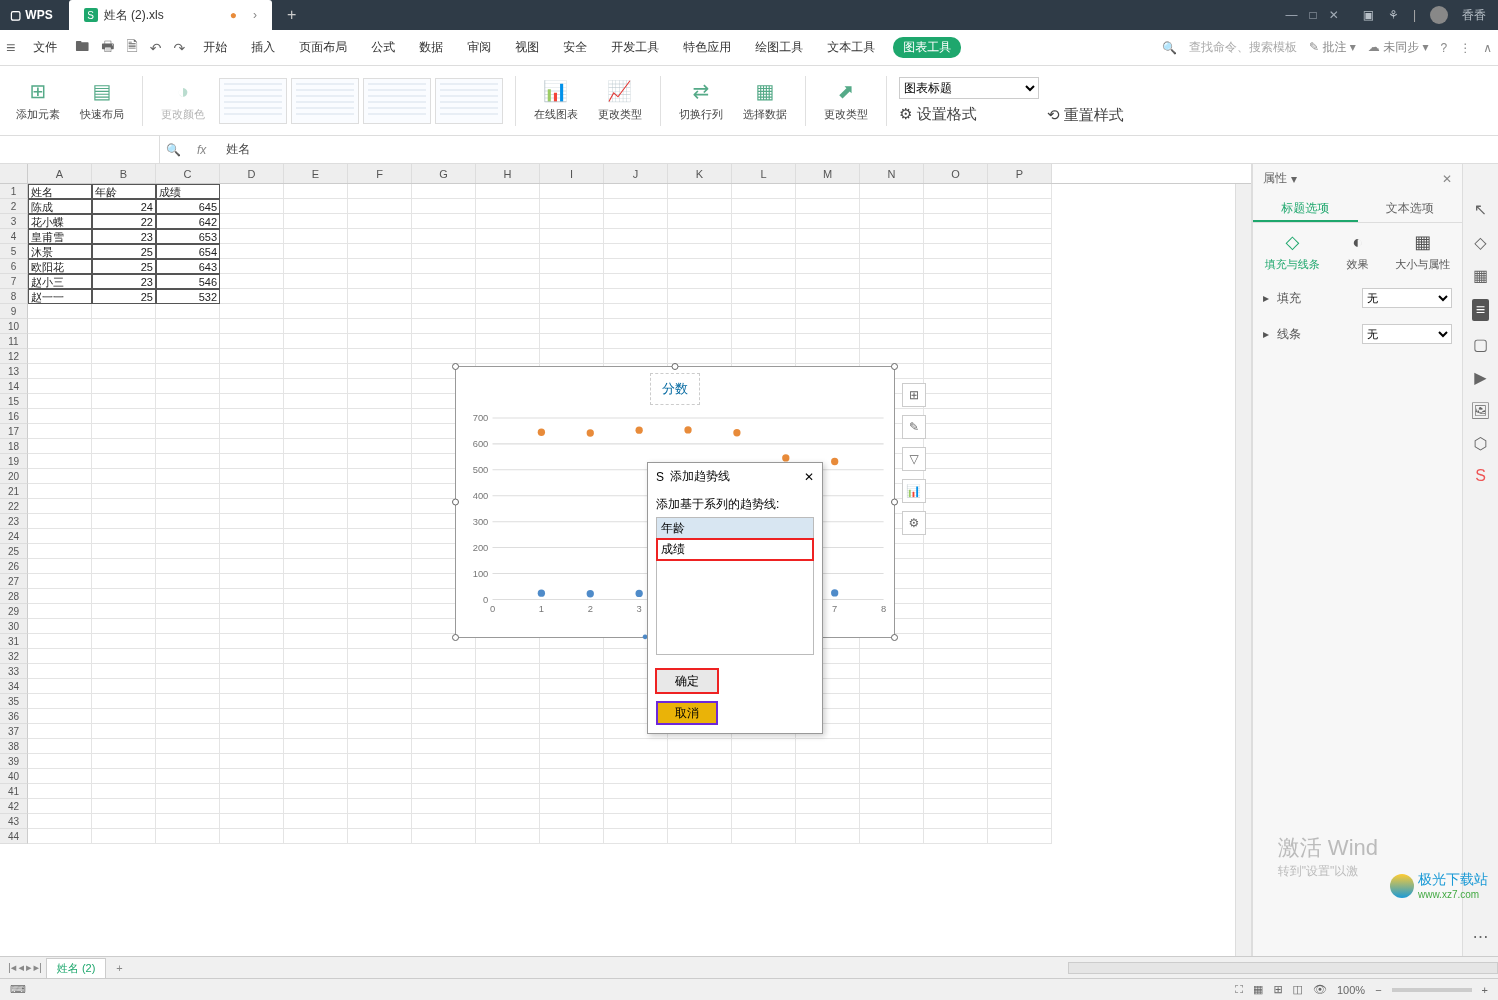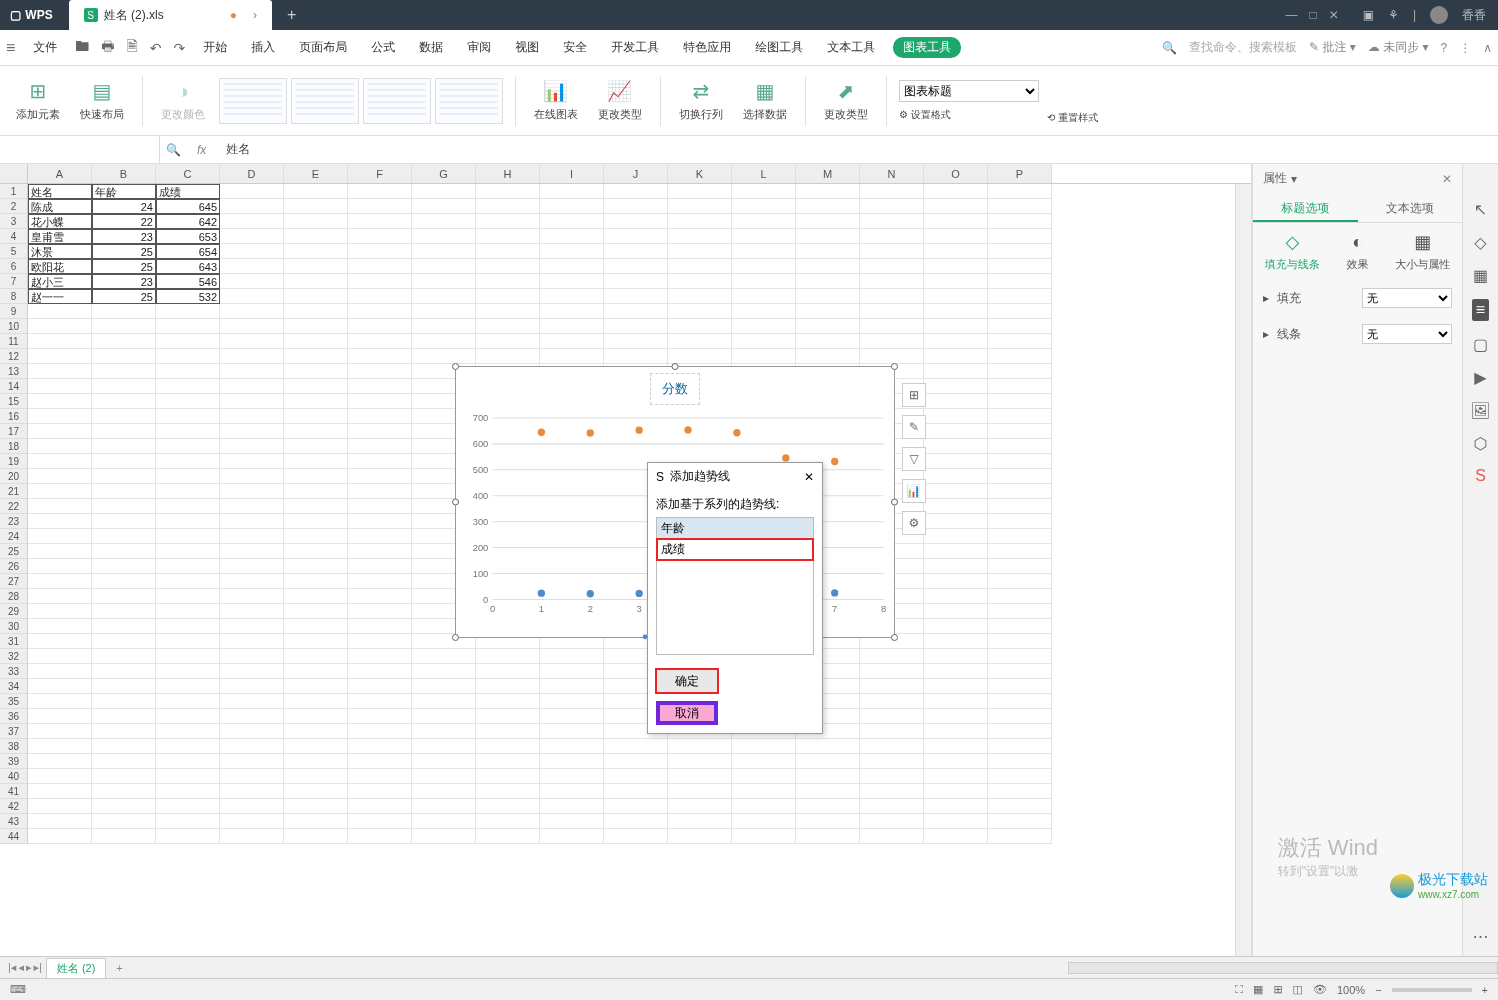--- a/index.html
+++ b/index.html
@@ -27,21 +27,21 @@
 
 
 .toolbar { height: 70px; background: #fff; border-bottom: 1px solid #ddd; display: flex; align-items: center; font-size: 11px; padding: 0 10px; gap: 8px; }
 .toolbar .tb-btn { display: flex; flex-direction: column; align-items: center; gap: 4px; padding: 0 6px; cursor:pointer; color:#444;}
 .toolbar .tb-icon { width: 24px; height: 24px; display:flex; align-items:center; justify-content:center; font-size:20px; color:#5a8;}
 .toolbar .sep { width: 1px; height: 50px; background: #e0e0e0; margin: 0 4px; }
 .toolbar .thumbs { display:flex; gap:4px;}
 .toolbar .thumb { width: 68px; height: 46px; border: 1px solid #ddd; background: #fafcff; position:relative;}
 .toolbar .thumb::after{content:''; position:absolute; left:4px; right:4px; top:4px; bottom:4px; background:repeating-linear-gradient(#e8eef5 0 2px, transparent 2px 6px);}
 .toolbar select.combo { height:22px; border:1px solid #ccc; width:140px; font-size:12px; background:#fff; }
-.toolbar .stack{ display:flex; flex-direction:column; gap:4px; font-size:10px; color:#444;}
+.toolbar .stack{ display:flex; flex-direction:column; gap:4px; font-size:15px; color:#444;}
 
 
 .formulabar { height: 28px; background: #fff; border-bottom: 1px solid #ddd; display: flex; align-items: center; font-size: 12px; }
 .formulabar .namebox { width: 160px; border-right: 1px solid #ddd; height: 100%; display:flex; align-items:center; padding-left:8px; color:#888;}
 .formulabar .fx { padding: 0 10px; color: #888; font-style:italic;}
 .formulabar .val { padding-left: 10px; color:#444;}
 
 
 .main { display: flex; height: calc(1000px - 30px - 36px - 70px - 28px - 22px - 22px); }
 .sheet { flex: 1; background: #fff; position: relative; overflow:hidden; border-right:1px solid #ddd;}
@@ -77,21 +77,21 @@
 
 .dialog { position: absolute; left: 647px; top: 298px; width: 176px; background: #fff; border: 1px solid #999; box-shadow: 2px 2px 6px rgba(0,0,0,.2); z-index:100;}
 .dialog .dlg-title { display:flex; align-items:center; padding: 5px 8px; font-size: 12px; gap:6px;}
 .dialog .dlg-title .spacer{flex:1;}
 .dialog .dlg-body { padding: 6px 8px; font-size: 12px; }
 .dialog .list { border: 1px solid #bbb; height: 138px; margin-top: 4px; }
 .dialog .list .li { padding: 2px 4px; font-size:12px;}
 .dialog .list .li.sel { background: #d8e6f2; }
 .dialog .list .li.outl { outline: 2px solid #e22; outline-offset:-1px;}
 .dialog .dlg-foot { display:flex; gap:8px; justify-content:flex-start; padding: 8px; flex-direction: column;}
-.dialog button { width:62px; height:24px; font-size:12px; background:#f9a8d4; border:4px solid #6d28d9;}
+.dialog button { width:62px; height:24px; font-size:12px; background:#eab308; border:2px solid #6d28d9;}
 .dialog button.primary{ background:#e8e8e8; border:1px solid #aaa; outline:2px solid #e22; outline-offset:-1px;}
 
 
 .rp-hdr{ padding:6px 10px; font-size:12px; color:#666; display:flex; align-items:center;}
 .rp-hdr .close{margin-left:auto; color:#888;}
 .rp-tabs{ display:flex; height:30px; border-bottom:1px solid #ddd; font-size:12px;}
 .rp-tabs .t{ flex:1; text-align:center; line-height:30px; color:#666;}
 .rp-tabs .t.active{ color:#1ea76d; border-bottom:2px solid #1ea76d;}
 .rp-sections{ display:flex; justify-content:space-around; padding:8px 0; font-size:11px; color:#555;}
 .rp-sections .sec{ display:flex; flex-direction:column; align-items:center; gap:4px;}

